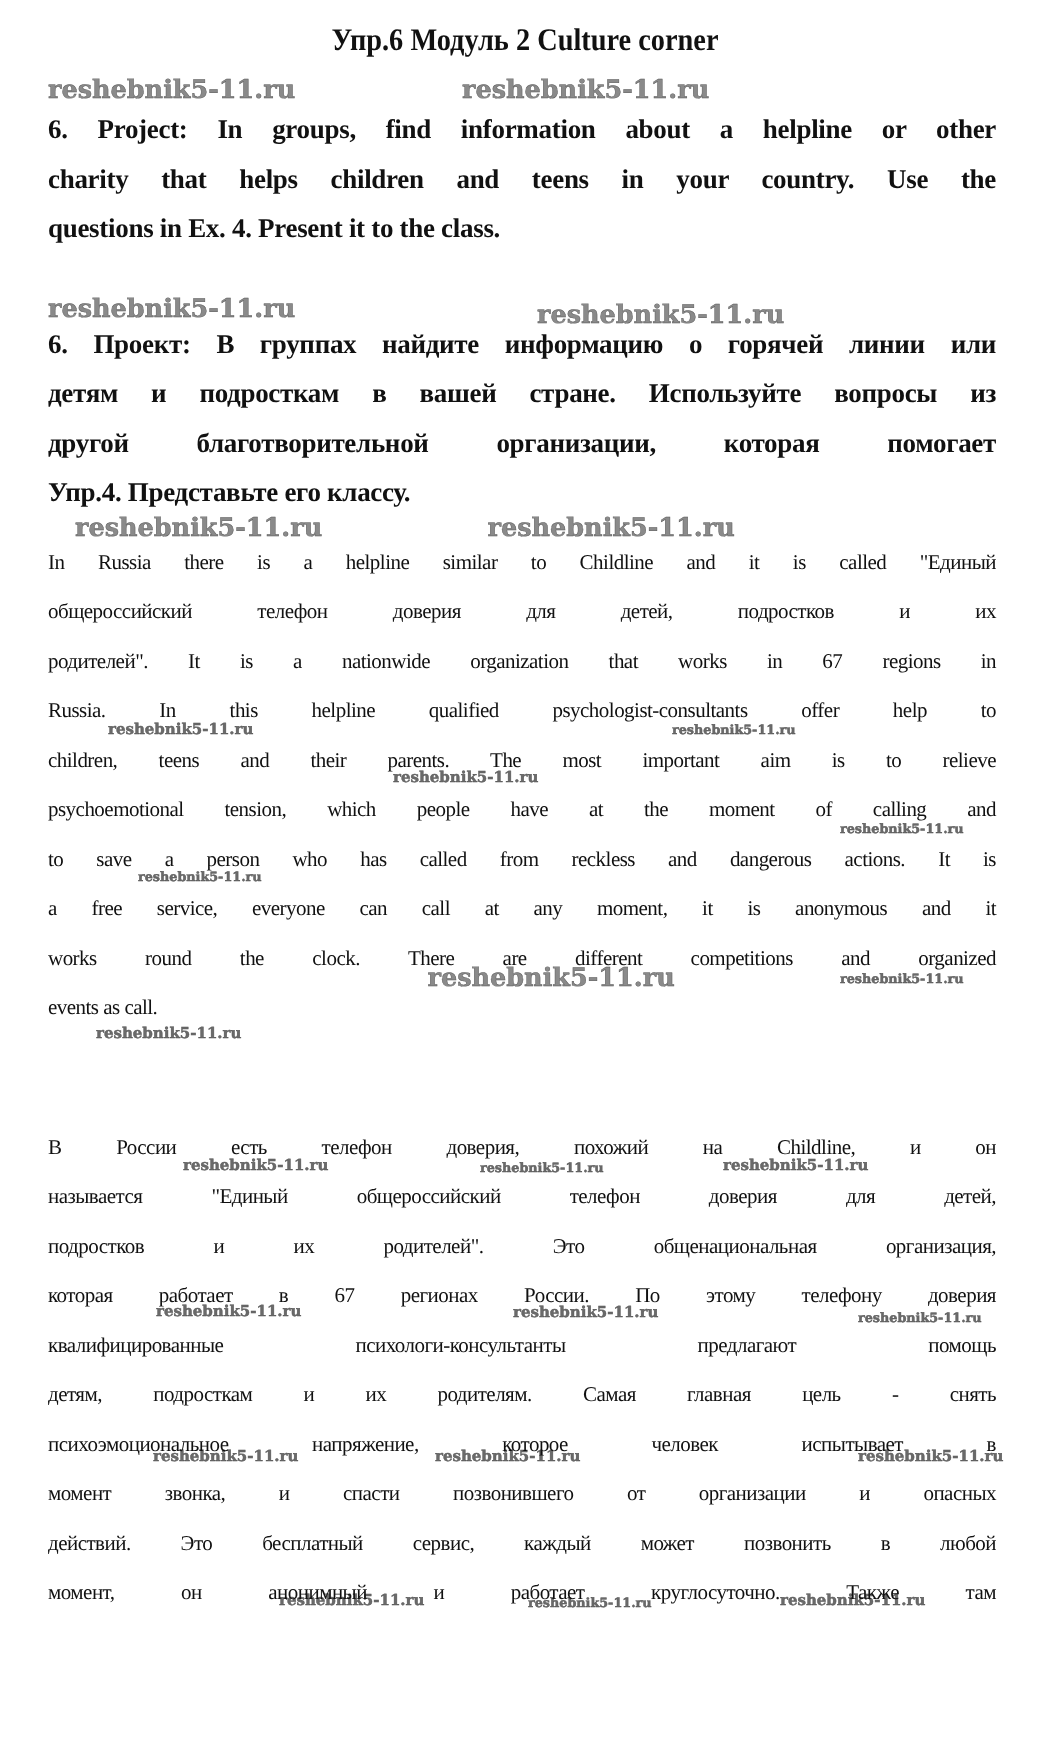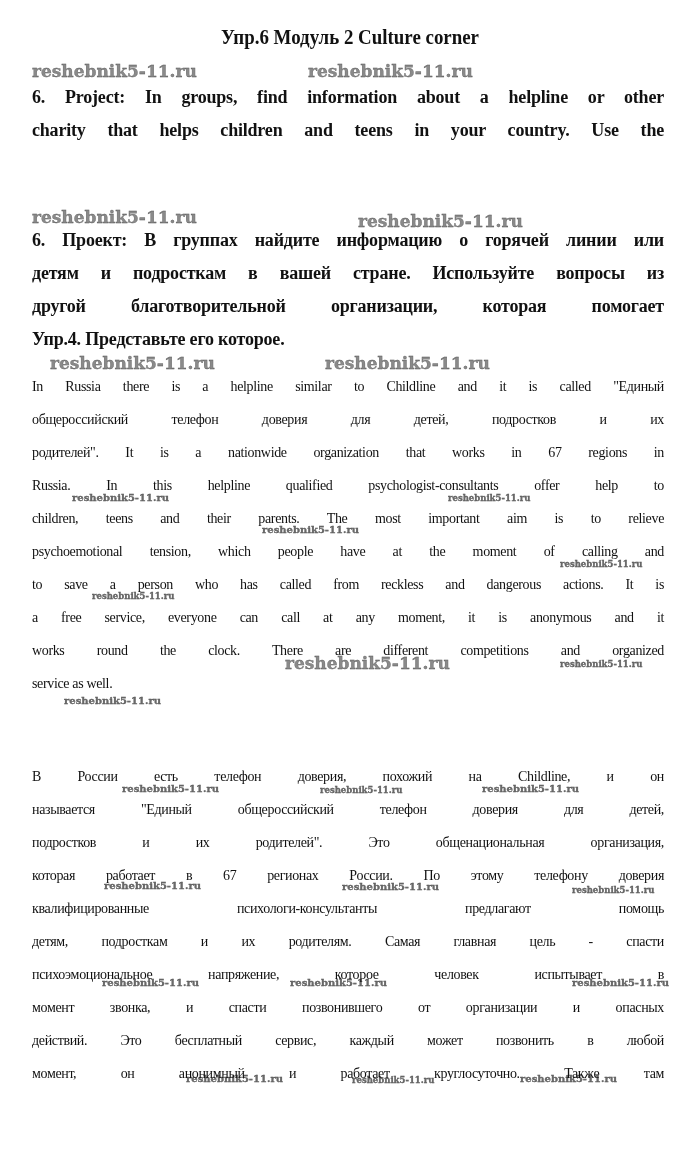--- a/index.html
+++ b/index.html
@@ -9,21 +9,21 @@
     }
     body {
       width: 700px;
       height: 1166px;
       position: relative;
       overflow: hidden;
       color: #111111;
     }
     .page {
       position: absolute;
-      left: 0; top: 11px;
+      left: 0; top: 0;
       width: 700px;
       height: 1034px;
     }
     .title {
       position: absolute;
       left: 0; top: 14px;
       width: 700px;
       text-align: center;
       font-family: "Liberation Serif", serif;
       font-weight: bold;
@@ -108,48 +108,49 @@
   <div class="wm small" style="left:102px; top:966px;">reshebnik5-11.ru</div>
   <div class="wm small" style="left:290px; top:966px;">reshebnik5-11.ru</div>
   <div class="wm small" style="left:572px; top:966px;">reshebnik5-11.ru</div>
   <div class="wm small" style="left:186px; top:1062px;">reshebnik5-11.ru</div>
   <div class="wm tiny" style="left:352px; top:1064px;">reshebnik5-11.ru</div>
   <div class="wm small" style="left:520px; top:1062px;">reshebnik5-11.ru</div>
 
   <div class="block bold" style="top:70px;">
     <span class="line">6. Project: In groups, find information about a helpline or other</span>
     <span class="line">charity that helps children and teens in your country. Use the</span>
+    <span class="line last">questions in Ex. 4. Present it to the class.</span>
   </div>
 
   <div class="block bold" style="top:213px;">
     <span class="line">6. Проект: В группах найдите информацию о горячей линии или</span>
     <span class="line">детям и подросткам в вашей стране. Используйте вопросы из</span>
     <span class="line">другой благотворительной организации, которая помогает</span>
-    <span class="line last">Упр.4. Представьте его которое.</span>
+    <span class="line last">Упр.4. Представьте его классу.</span>
   </div>
 
   <div class="block normal" style="top:359px;">
     <span class="line">In Russia there is a helpline similar to Childline and it is called "Единый</span>
     <span class="line">общероссийский телефон доверия для детей, подростков и их</span>
     <span class="line">родителей". It is a nationwide organization that works in 67 regions in</span>
     <span class="line">Russia. In this helpline qualified psychologist-consultants offer help to</span>
     <span class="line">children, teens and their parents. The most important aim is to relieve</span>
     <span class="line">psychoemotional tension, which people have at the moment of calling and</span>
     <span class="line">to save a person who has called from reckless and dangerous actions. It is</span>
     <span class="line">a free service, everyone can call at any moment, it is anonymous and it</span>
     <span class="line">works round the clock. There are different competitions and organized</span>
-    <span class="line last">service as well.</span>
+    <span class="line last">events as call.</span>
   </div>
 
   <div class="block normal" style="top:749px;">
     <span class="line">В России есть телефон доверия, похожий на Childline, и он</span>
     <span class="line">называется "Единый общероссийский телефон доверия для детей,</span>
     <span class="line">подростков и их родителей". Это общенациональная организация,</span>
     <span class="line">которая работает в 67 регионах России. По этому телефону доверия</span>
     <span class="line">квалифицированные психологи-консультанты предлагают помощь</span>
-    <span class="line">детям, подросткам и их родителям. Самая главная цель - спасти</span>
+    <span class="line">детям, подросткам и их родителям. Самая главная цель - снять</span>
     <span class="line">психоэмоциональное напряжение, которое человек испытывает в</span>
     <span class="line">момент звонка, и спасти позвонившего от организации и опасных</span>
     <span class="line">действий. Это бесплатный сервис, каждый может позвонить в любой</span>
     <span class="line">момент, он анонимный и работает круглосуточно. Также там</span>
   </div>
 
 </div>
 
 </body></html>

